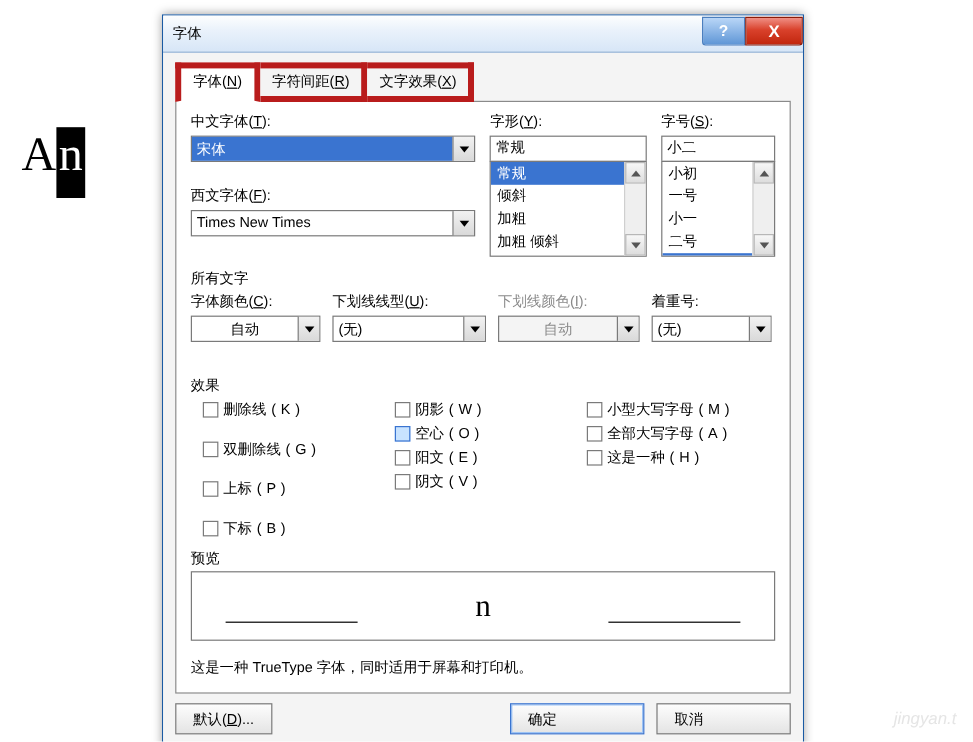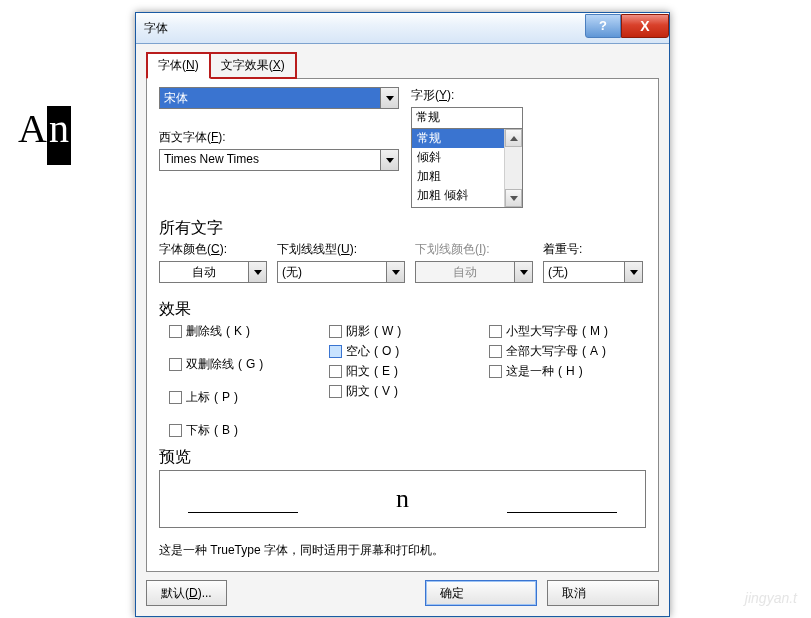--- a/index.html
+++ b/index.html
@@ -82,21 +82,21 @@
 
   .tabs {
     display: flex;
     gap: 0;
     margin-bottom: -1px;
     position: relative;
     z-index: 2;
   }
   .tab {
     padding: 3px 10px;
-    border: 2px solid #b91c1c;
+    border: 5px solid #b91c1c;
     background: #f4f4f4;
     font-size: 12px;
     position: relative;
   }
   .tab.active {
     background: #fff;
     border-bottom: 1px solid #fff;
   }
   .tab:not(.active){
     border-left: none;
@@ -191,21 +191,21 @@
   }
 
   .field-input{
     border:1px solid #7a7a7a;
     height:18px;
     padding:1px 4px;
     font-size:12px;
     background:#fff;
   }
 
-  .section-label{ font-size:16px; margin: 4px 0 2px 0;}
+  .section-label{ font-size:12px; margin: 4px 0 2px 0;}
   .disabled { color:#8a8a8a; }
 
   .check-row{
     display:flex;
     align-items:center;
     gap:4px;
     font-size:12px;
     height:18px;
   }
   .check-box{
@@ -282,47 +282,53 @@
         </div>
     </div>
   </div>
 
   <div class="client">
     <div class="tabs">
       <div class="tab active">
         <span>字体</span>(<span class="u">N</span>)
       </div>
       <div class="tab">
+        <span>字符间距</span>(<span class="u">R</span>)
+      </div>
+      <div class="tab">
         <span>文字效果</span>(<span class="u">X</span>)
       </div>
     </div>
 
     <div class="panel">
 
       <div class="row" style="gap:12px;">
         <div class="col" style="width:240px;">
+          <div class="lbl">
+            <span>中文字体</span>(<span class="u">T</span>):
+          </div>
           <div class="combo">
             <div class="cb-text hl">宋体</div>
             <div class="cb-btn">
                 <div class="tri-down"></div>
               </div>
           </div>
 
           <div class="lbl" style="margin-top:20px">
             <span>西文字体</span>(<span class="u">F</span>):
           </div>
           <div class="combo">
             <div class="cb-text">Times New Times</div>
             <div class="cb-btn">
                 <div class="tri-down"></div>
               </div>
           </div>
         </div>
 
-        <div class="col" style="width:112px;">
+        <div class="col" style="width:132px;">
           <div class="lbl">
             <span>字形</span>(<span class="u">Y</span>):
           </div>
           <div class="field-input">常规</div>
           <div class="listbox-wrap" style="height:78px;margin-top:-1px">
             <div class="listbox">
               <div class="opt sel">常规</div>
               <div class="opt">倾斜</div>
               <div class="opt">加粗</div>
               <div class="opt">加粗 倾斜</div>
@@ -332,20 +338,44 @@
                   <div class="tri-up"></div>
                 </div>
               <div class="track"></div>
               <div class="sbtn">
                   <div class="tri-dn"></div>
                 </div>
             </div>
           </div>
         </div>
 
+        <div class="col" style="width:96px;">
+          <div class="lbl">
+            <span>字号</span>(<span class="u">S</span>):
+          </div>
+          <div class="field-input">小二</div>
+          <div class="listbox-wrap" style="height:78px;margin-top:-1px">
+            <div class="listbox">
+              <div class="opt">小初</div>
+              <div class="opt">一号</div>
+              <div class="opt">小一</div>
+              <div class="opt">二号</div>
+              <div class="opt sel">小二</div>
+            </div>
+            <div class="vscroll">
+              <div class="sbtn">
+                  <div class="tri-up"></div>
+                </div>
+              <div class="track"></div>
+              <div class="sbtn">
+                  <div class="tri-dn"></div>
+                </div>
+            </div>
+          </div>
+        </div>
       </div>
 
       <div class="section-label" style="margin-top:10px">所有文字</div>
       <div class="row" style="gap:10px;">
         <div class="col" style="width:108px;">
           <div class="lbl"><span>字体颜色</span>(<span class="u">C</span>):</div>
           <div class="combo">
             <div class="cb-text" style="text-align:center">自动</div>
             <div class="cb-btn">
                 <div class="tri-down"></div>
@@ -374,21 +404,21 @@
           <div class="lbl"><span>着重号</span>:</div>
           <div class="combo">
             <div class="cb-text">(无)</div>
             <div class="cb-btn">
                 <div class="tri-down"></div>
               </div>
           </div>
         </div>
       </div>
 
-      <div class="section-label" style="margin-top:16px">效果</div>
+      <div class="section-label" style="margin-top:28px">效果</div>
       <div class="row" style="gap:40px; padding-left:10px;">
         <div class="col" style="gap:15px;width:120px">
           <div class="check-row"><div class="check-box"></div><span>删除线</span>(<span class="u">K</span>)</div>
           <div class="check-row"><div class="check-box"></div><span>双删除线</span>(<span class="u">G</span>)</div>
           <div class="check-row"><div class="check-box"></div><span>上标</span>(<span class="u">P</span>)</div>
           <div class="check-row"><div class="check-box"></div><span>下标</span>(<span class="u">B</span>)</div>
         </div>
         <div class="col" style="gap:2px;width:120px">
           <div class="check-row"><div class="check-box"></div><span>阴影</span>(<span class="u">W</span>)</div>
           <div class="check-row"><div class="check-box marked"></div><span>空心</span>(<span class="u">O</span>)</div>

